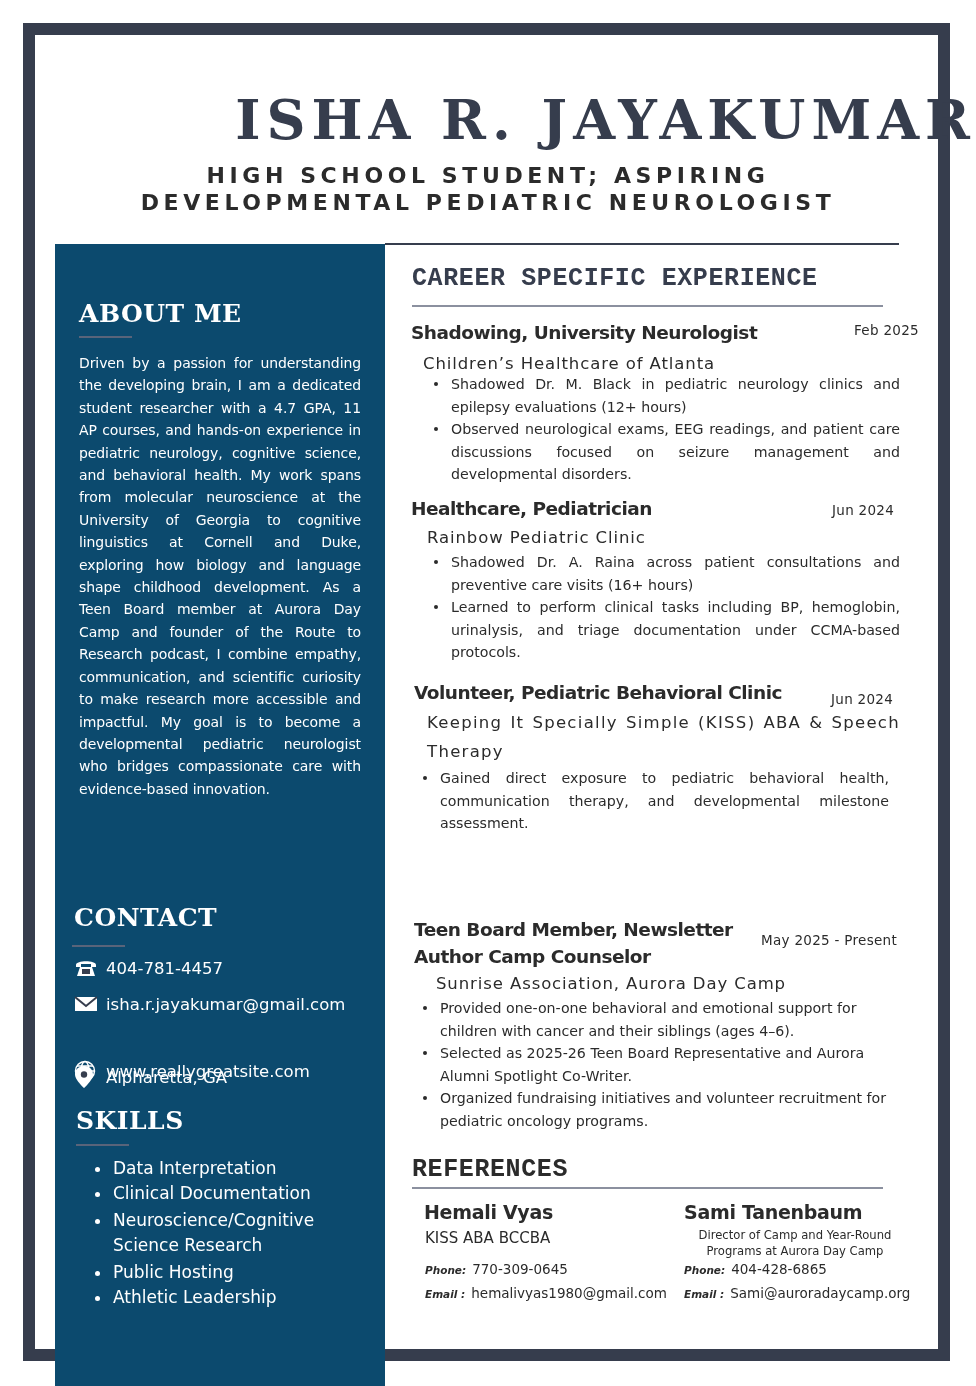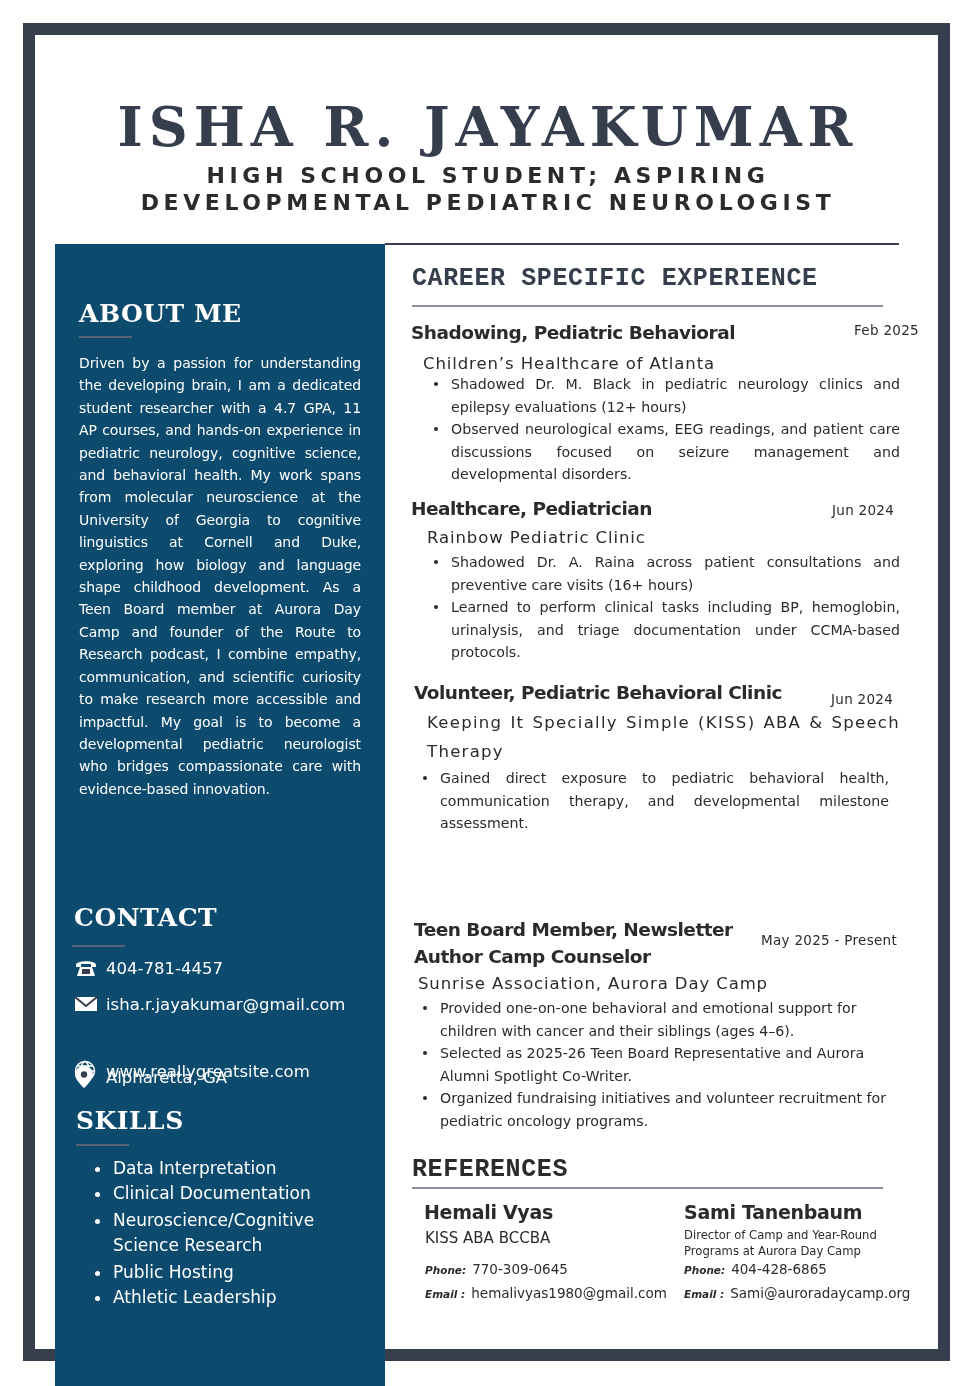--- a/index.html
+++ b/index.html
@@ -5,21 +5,21 @@
     * { margin: 0; padding: 0; box-sizing: border-box; }
     html, body { width: 976px; height: 1386px; background: #ffffff; overflow: hidden; }
     body { position: relative; font-family: "Liberation Sans", sans-serif; color: #2b2b2b; }
 
     .frame {
       position: absolute; left: 23px; top: 23px; width: 927px; height: 1338px;
       border: 12px solid #363d4d; background: #fff;
     }
 
     .name {
-      position: absolute; left: 0; width: 976px; top: 95px; text-align: center;
+      position: absolute; left: 0; width: 976px; top: 88px; text-align: right;
       font-family: "DejaVu Serif", serif; font-weight: bold; font-size: 54px;
       letter-spacing: 6px; color: #363d4d; line-height: 64px;
     }
     .subtitle {
       position: absolute; left: 0; width: 976px; top: 162px; text-align: center;
       font-family: "DejaVu Sans", sans-serif; font-weight: bold; font-size: 22px;
       letter-spacing: 4.6px; color: #2b2b2b; line-height: 27px;
     }
 
     .top-rule { position: absolute; left: 385px; top: 243px; width: 514px; height: 1.5px; background: #363d4d; }
@@ -149,21 +149,21 @@
     <li style="margin-top:2px;">Public Hosting</li>
     <li>Athletic Leadership</li>
   </ul>
 </aside>
 
 <main>
   <h2 class="main-h" style="left:412px; top:264px;">CAREER SPECIFIC EXPERIENCE</h2>
   <div class="main-rule" style="top:305px;"></div>
 
   <section>
-    <div class="job-title" style="left:411px; top:320px;">Shadowing, Pediatric Behavioral</div>
+    <div class="job-title" style="left:411px; top:320px;">Shadowing, University Neurologist</div>
     <div class="job-date" style="left:832px; top:321px;margin-left:22px;">Feb 2025</div>
     <div class="job-org" style="left:423px; top:349px;">Children’s Healthcare of Atlanta</div>
     <ul class="bullets" style="left:427px; top:373px; width:473px;">
       <li>Shadowed Dr. M. Black in pediatric neurology clinics and epilepsy evaluations (12+ hours)</li>
       <li>Observed neurological exams, EEG readings, and patient care discussions focused on seizure management and developmental disorders.</li>
     </ul>
   </section>
 
   <section>
     <div class="job-title" style="left:411px; top:496px;">Healthcare, Pediatrician</div>
@@ -180,21 +180,21 @@
     <div class="job-date" style="left:831px; top:690px;">Jun 2024</div>
     <div class="job-org" style="left:427px; top:708px; width:473px; text-align:justify; letter-spacing:1.3px;">Keeping It Specially Simple (KISS) ABA &amp; Speech Therapy</div>
     <ul class="bullets" style="left:416px; top:767px; width:473px;">
       <li>Gained direct exposure to pediatric behavioral health, communication therapy, and developmental milestone assessment.</li>
     </ul>
   </section>
 
   <section>
     <div class="job-title" style="left:414px; top:916px; width:340px; line-height:27px;">Teen Board Member, Newsletter Author Camp Counselor</div>
     <div class="job-date" style="left:761px; top:931px;">May 2025 - Present</div>
-    <div class="job-org" style="left:418px; top:969px;">Sunrise Association, Aurora Day Camp</div>
+    <div class="job-org" style="left:436px; top:969px;">Sunrise Association, Aurora Day Camp</div>
     <ul class="bullets left" style="left:416px; top:997px; width:480px;">
       <li>Provided one-on-one behavioral and emotional support for children with cancer and their siblings (ages 4–6).</li>
       <li>Selected as 2025-26 Teen Board Representative and Aurora Alumni Spotlight Co-Writer.</li>
       <li>Organized fundraising initiatives and volunteer recruitment for pediatric oncology programs.</li>
     </ul>
   </section>
 
   <h2 class="main-h" style="left:412px; top:1155px; color:#2b2b2b;">REFERENCES</h2>
   <div class="main-rule" style="top:1187px;"></div>
 
@@ -204,21 +204,21 @@
     <div class="ref-line" style="left:425px; top:1260px;">
       <b>Phone:</b><span>770-309-0645</span>
     </div>
     <div class="ref-line" style="left:425px; top:1284px;">
       <b>Email :</b><span>hemalivyas1980@gmail.com</span>
     </div>
   </section>
 
   <section>
     <div class="ref-name" style="left:684px; top:1199px;">Sami Tanenbaum</div>
-    <div class="ref-role small" style="left:684px; top:1227px; width:222px;">Director of Camp and Year-Round Programs at Aurora Day Camp</div>
+    <div class="ref-role small" style="left:684px; top:1227px; width:222px;text-align:center;">Director of Camp and Year-Round Programs at Aurora Day Camp</div>
     <div class="ref-line" style="left:684px; top:1260px;">
       <b>Phone:</b><span>404-428-6865</span>
     </div>
     <div class="ref-line" style="left:684px; top:1284px;">
       <b>Email :</b><span>Sami@auroradaycamp.org</span>
     </div>
   </section>
 </main>
 
 </body></html>

